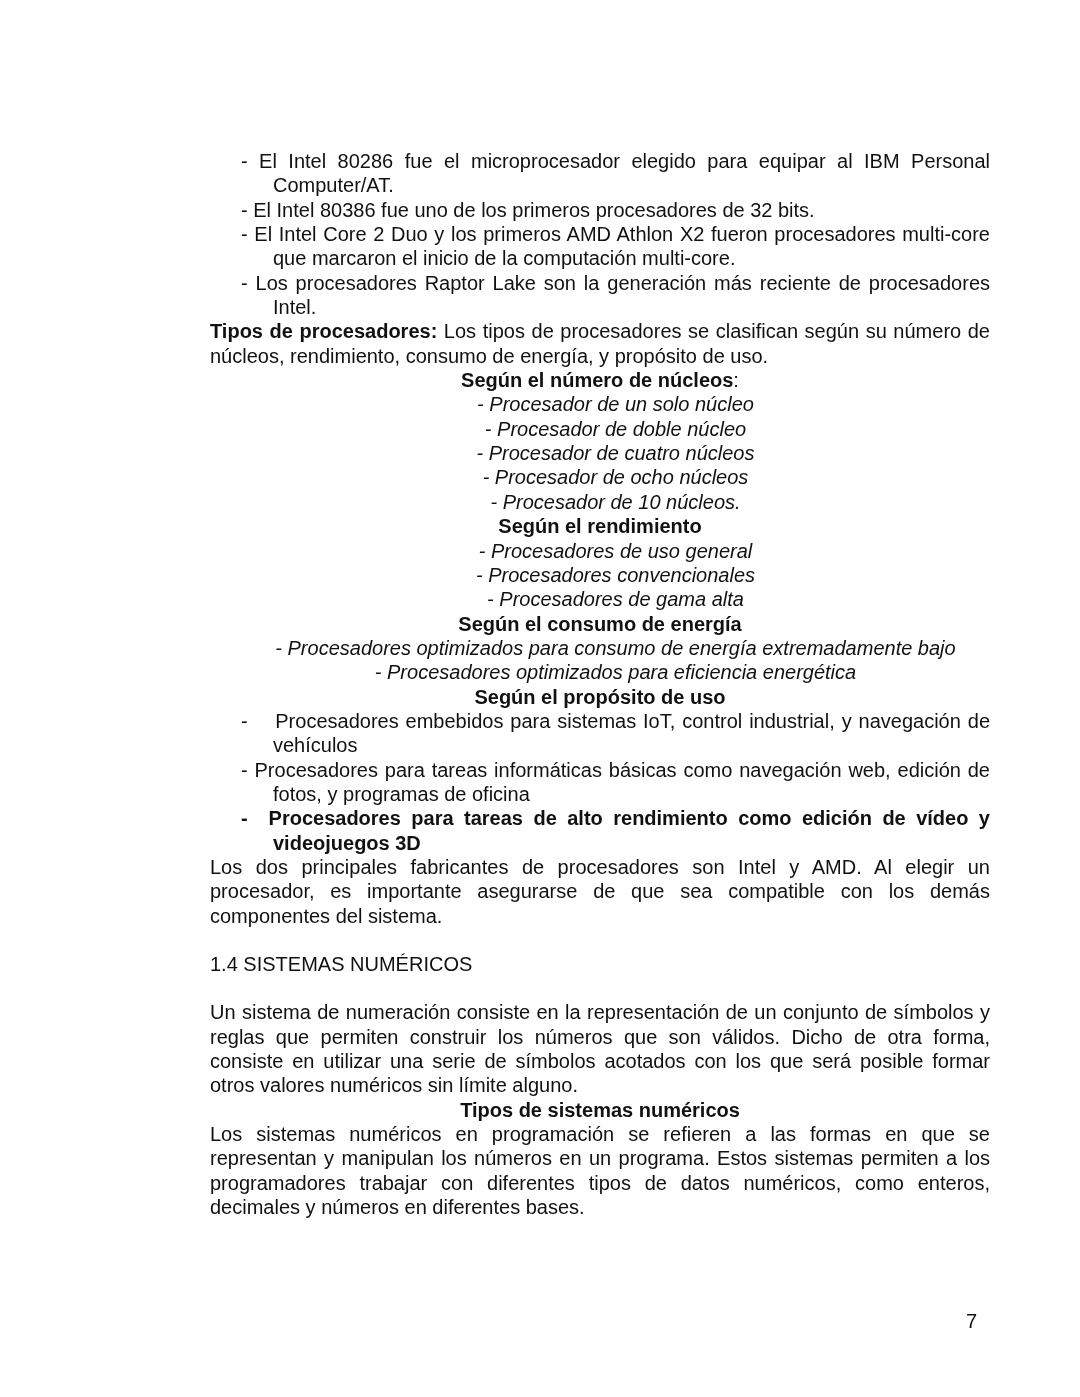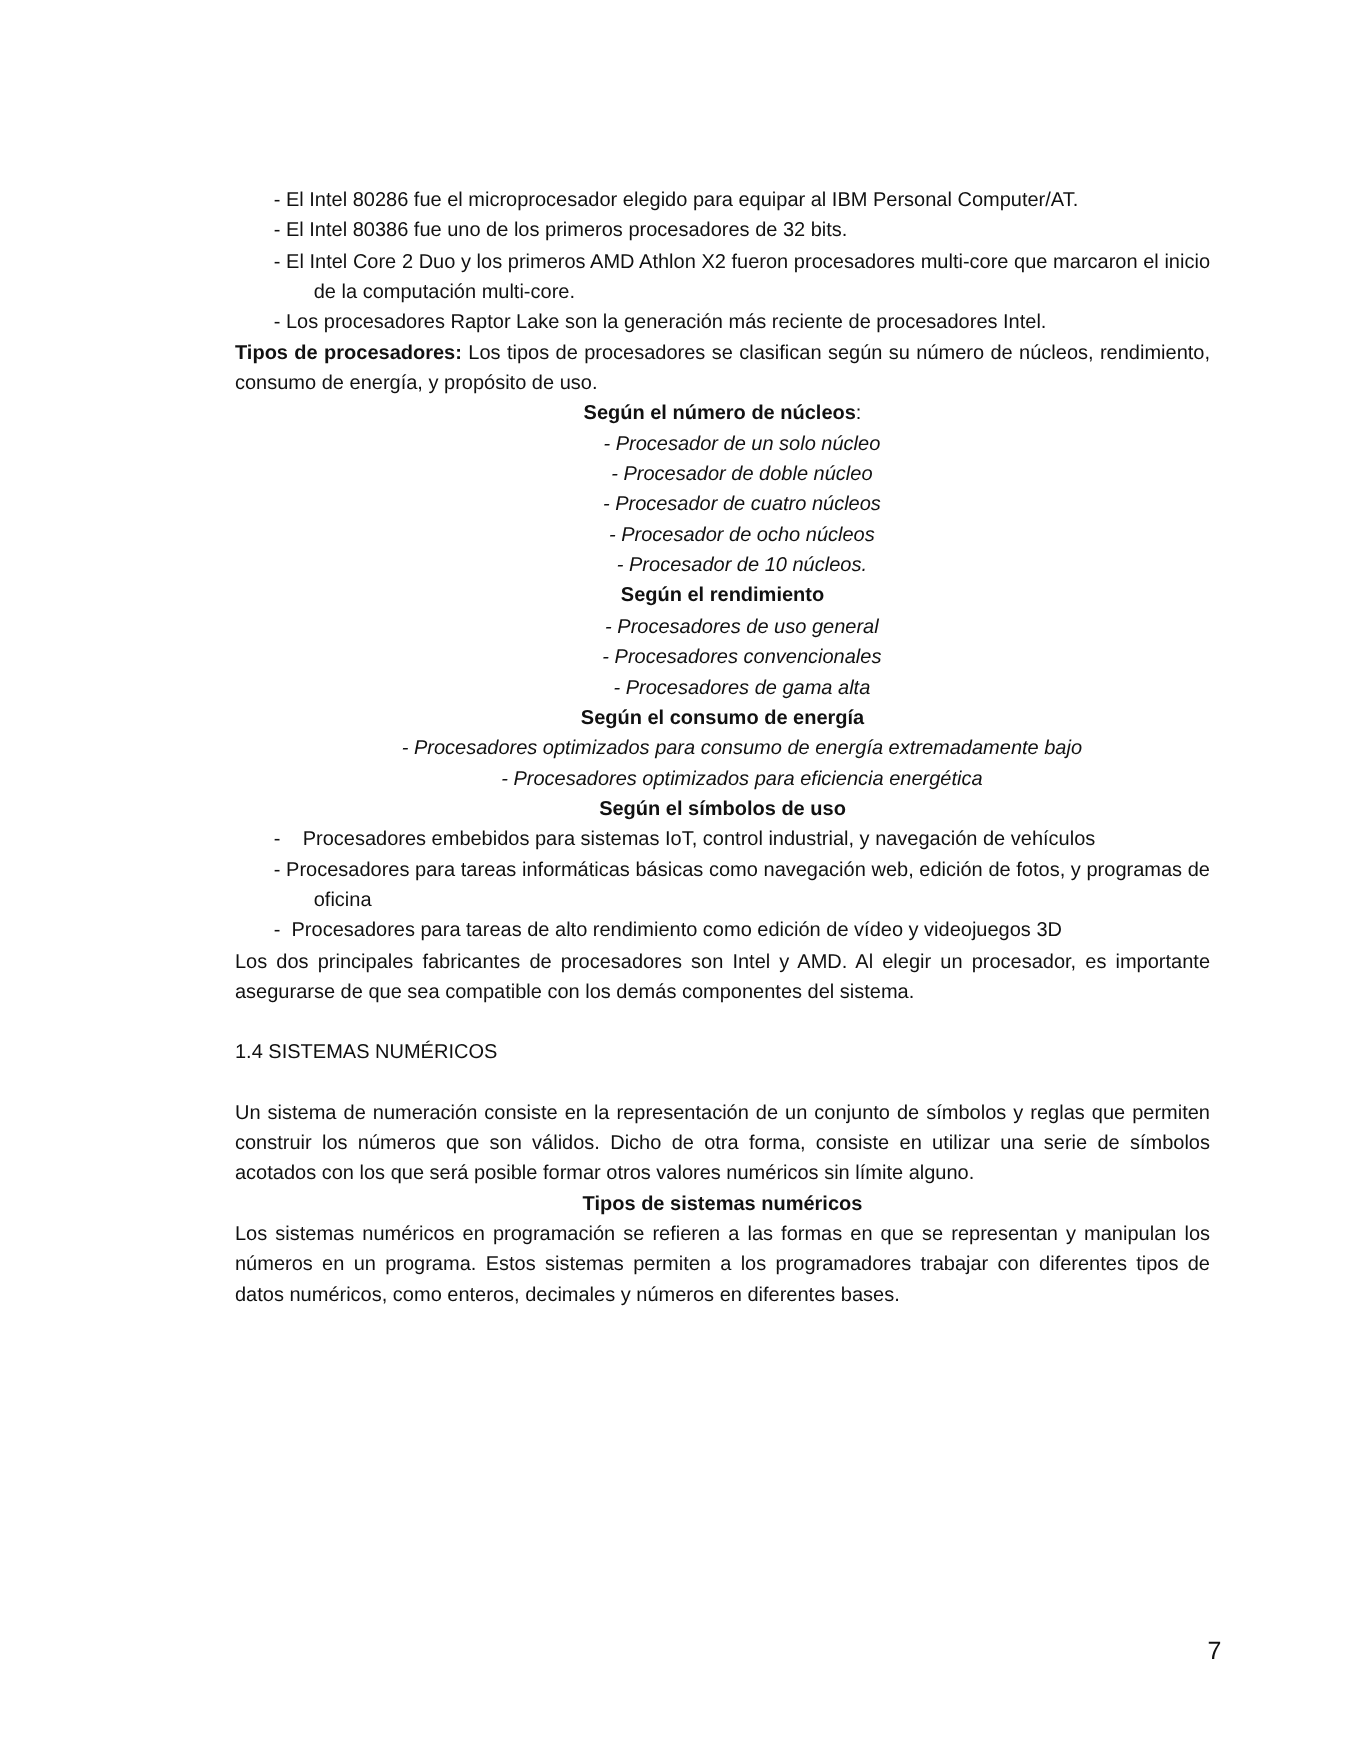--- a/index.html
+++ b/index.html
@@ -10,24 +10,24 @@
     body {
       width: 1080px;
       height: 1397px;
       position: relative;
       overflow: hidden;
       font-family: "Liberation Sans", sans-serif;
       color: #111111;
     }
     .page {
       position: absolute;
-      left: 188px;
+      left: 210px;
       top: 149px;
       width: 780px;
-      font-size: 16px;
+      font-size: 20px;
       line-height: 24.35px;
     }
     .line { margin: 0; padding: 0; text-align: center; }
     .justify { text-align: justify; }
     .bullet {
       padding-left: 63px;
       text-indent: -32px;
     }
     .bullet.justify { text-align: justify; }
     .bullet-simple {
@@ -77,25 +77,25 @@
     <p class="line bullet-simple">- Procesadores convencionales</p>
     <p class="line bullet-simple">- Procesadores de gama alta</p>
   </div>
 
   <p class="line bold">Según el consumo de energía</p>
   <div>
     <p class="line bullet-simple">- Procesadores optimizados para consumo de energía extremadamente bajo</p>
     <p class="line bullet-simple">- Procesadores optimizados para eficiencia energética</p>
   </div>
 
-  <p class="line bold">Según el símbolos de uso</p>
+  <p class="line bold">Según el propósito de uso</p>
   <div>
     <p class="line bullet justify" style="white-space: pre-wrap;">-    Procesadores embebidos para sistemas IoT, control industrial, y navegación de vehículos</p>
     <p class="line bullet justify">- Procesadores para tareas informáticas básicas como navegación web, edición de fotos, y programas de oficina</p>
-    <p class="line bullet justify" style="white-space: pre-wrap;">-  Procesadores para tareas de alto rendimiento como edición de vídeo y videojuegos 3D</p>
+    <p class="line bullet justify" style="white-space: pre-wrap; font-weight: bold;">-  Procesadores para tareas de alto rendimiento como edición de vídeo y videojuegos 3D</p>
   </div>
 
   <p class="line justify">Los dos principales fabricantes de procesadores son Intel y AMD. Al elegir un procesador, es importante asegurarse de que sea compatible con los demás componentes del sistema.</p>
 
   <p class="line heading">1.4 SISTEMAS NUMÉRICOS</p>
 
   <p class="line justify">Un sistema de numeración consiste en la representación de un conjunto de símbolos y reglas que permiten construir los números que son válidos. Dicho de otra forma, consiste en utilizar una serie de símbolos acotados con los que será posible formar otros valores numéricos sin límite alguno.</p>
   <p class="line bold">Tipos de sistemas numéricos</p>
   <p class="line justify">Los sistemas numéricos en programación se refieren a las formas en que se representan y manipulan los números en un programa. Estos sistemas permiten a los programadores trabajar con diferentes tipos de datos numéricos, como enteros, decimales y números en diferentes bases.</p>
 

